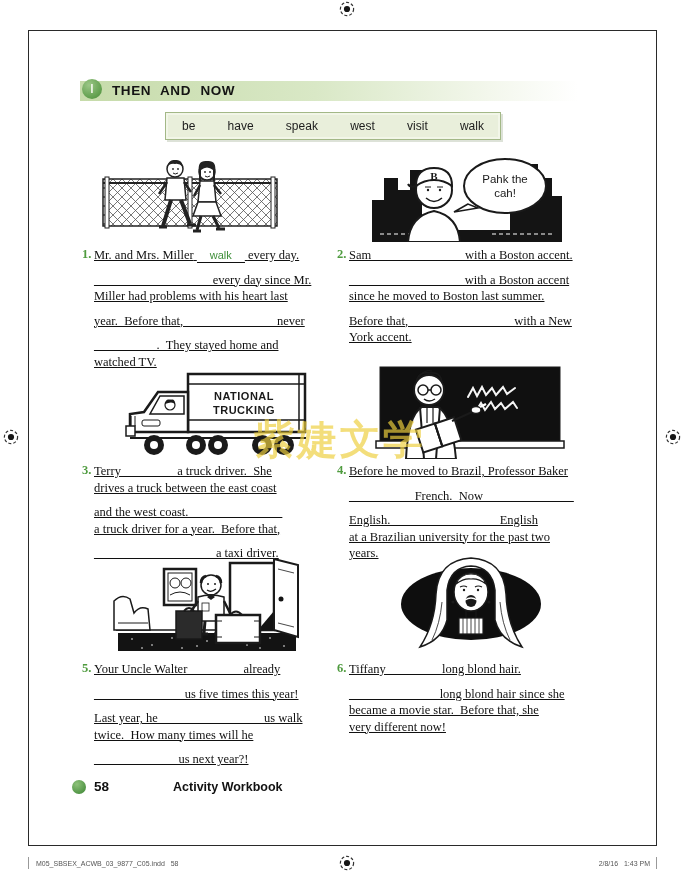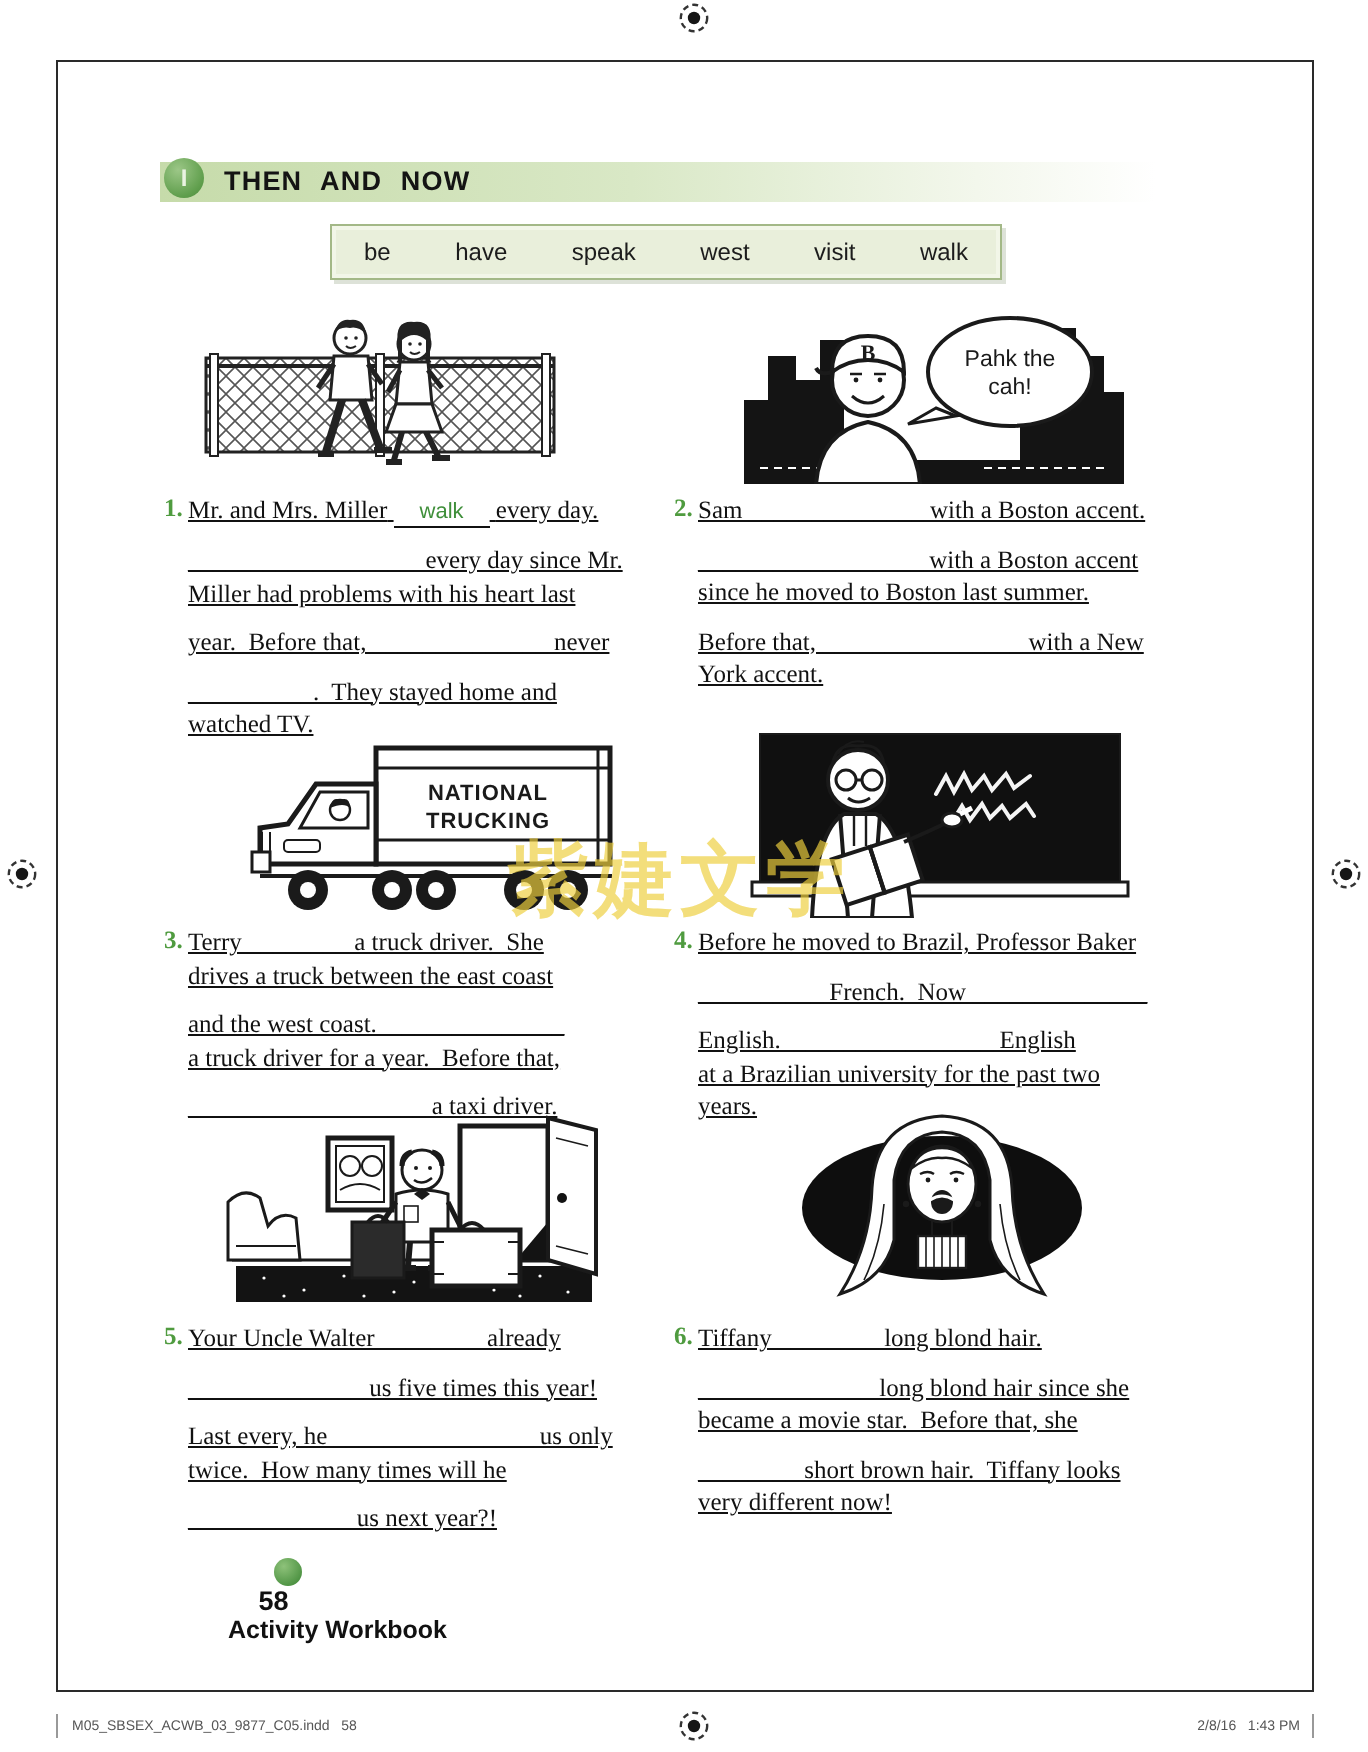--- a/index.html
+++ b/index.html
@@ -35,21 +35,21 @@
 
   .illus{position:absolute;}
 
   
   .watermark{position:absolute;left:254px;top:412px;font-size:40px;font-weight:bold;
     font-family:"DejaVu Sans",sans-serif;color:rgba(238,206,60,.68);letter-spacing:3px;z-index:5;
     pointer-events:none;}
 
   
   .footer{position:absolute;left:72px;top:779px;display:flex;align-items:center;
-    font-family:"Liberation Sans",sans-serif;flex-direction:column;}
+    font-family:"Liberation Sans",sans-serif;}
   .footer-dot{width:14px;height:14px;border-radius:50%;margin-right:8px;
     background:radial-gradient(circle at 35% 30%,#8ec27a,#4e9343 75%);}
   .footer-num{font-weight:bold;font-size:13.5px;margin-right:22px;}
   .footer-label{font-weight:bold;font-size:12.5px;margin-left:42px;}
 
   
   .print-info{position:absolute;left:0;top:855px;width:684px;height:16px;
     font-family:"Liberation Sans",sans-serif;font-size:7px;color:#555;}
   .print-left{position:absolute;left:36px;top:5px;white-space:pre;}
   .print-right{position:absolute;right:34px;top:5px;white-space:pre;}
@@ -318,33 +318,32 @@
     <path d="M70,58 L70,66 M80,58 L80,66" stroke="#1a1a1a" stroke-width="1"></path>
     <rect x="63" y="66" width="24" height="16" fill="#fff" stroke="#1a1a1a" stroke-width="1.2"></rect>
     <path d="M67,66 L67,82 M71,66 L71,82 M75,66 L75,82 M79,66 L79,82 M83,66 L83,82" stroke="#1a1a1a" stroke-width="0.8"></path>
   </svg>
 
   <div class="exercise" style="left:82px;top:661px;width:243px;">
     <span class="exnum">5.</span>
     <div class="exbody">
       <div class="line">Your Uncle Walter ________ already</div>
       <div class="line gap">______________ us five times this year!</div>
-      <div class="line gap">Last every, he ________________ us only</div>
+      <div class="line gap">Last year, he ________________ us walk</div>
       <div class="line">twice.  How many times will he</div>
       <div class="line gap">_____________ us next year?!</div>
     </div>
   </div>
 
   <div class="exercise" style="left:337px;top:661px;width:252px;">
     <span class="exnum">6.</span>
     <div class="exbody">
       <div class="line">Tiffany ________ long blond hair.</div>
       <div class="line gap">______________ long blond hair since she</div>
       <div class="line">became a movie star.  Before that, she</div>
-      <div class="line gap">________ short brown hair.  Tiffany looks</div>
       <div class="line">very different now!</div>
     </div>
   </div>
 
   <div class="watermark">紫婕文学</div>
 
   <div class="footer">
     <span class="footer-dot"></span>
     <span class="footer-num">58</span>
     <span class="footer-label">Activity Workbook</span>

